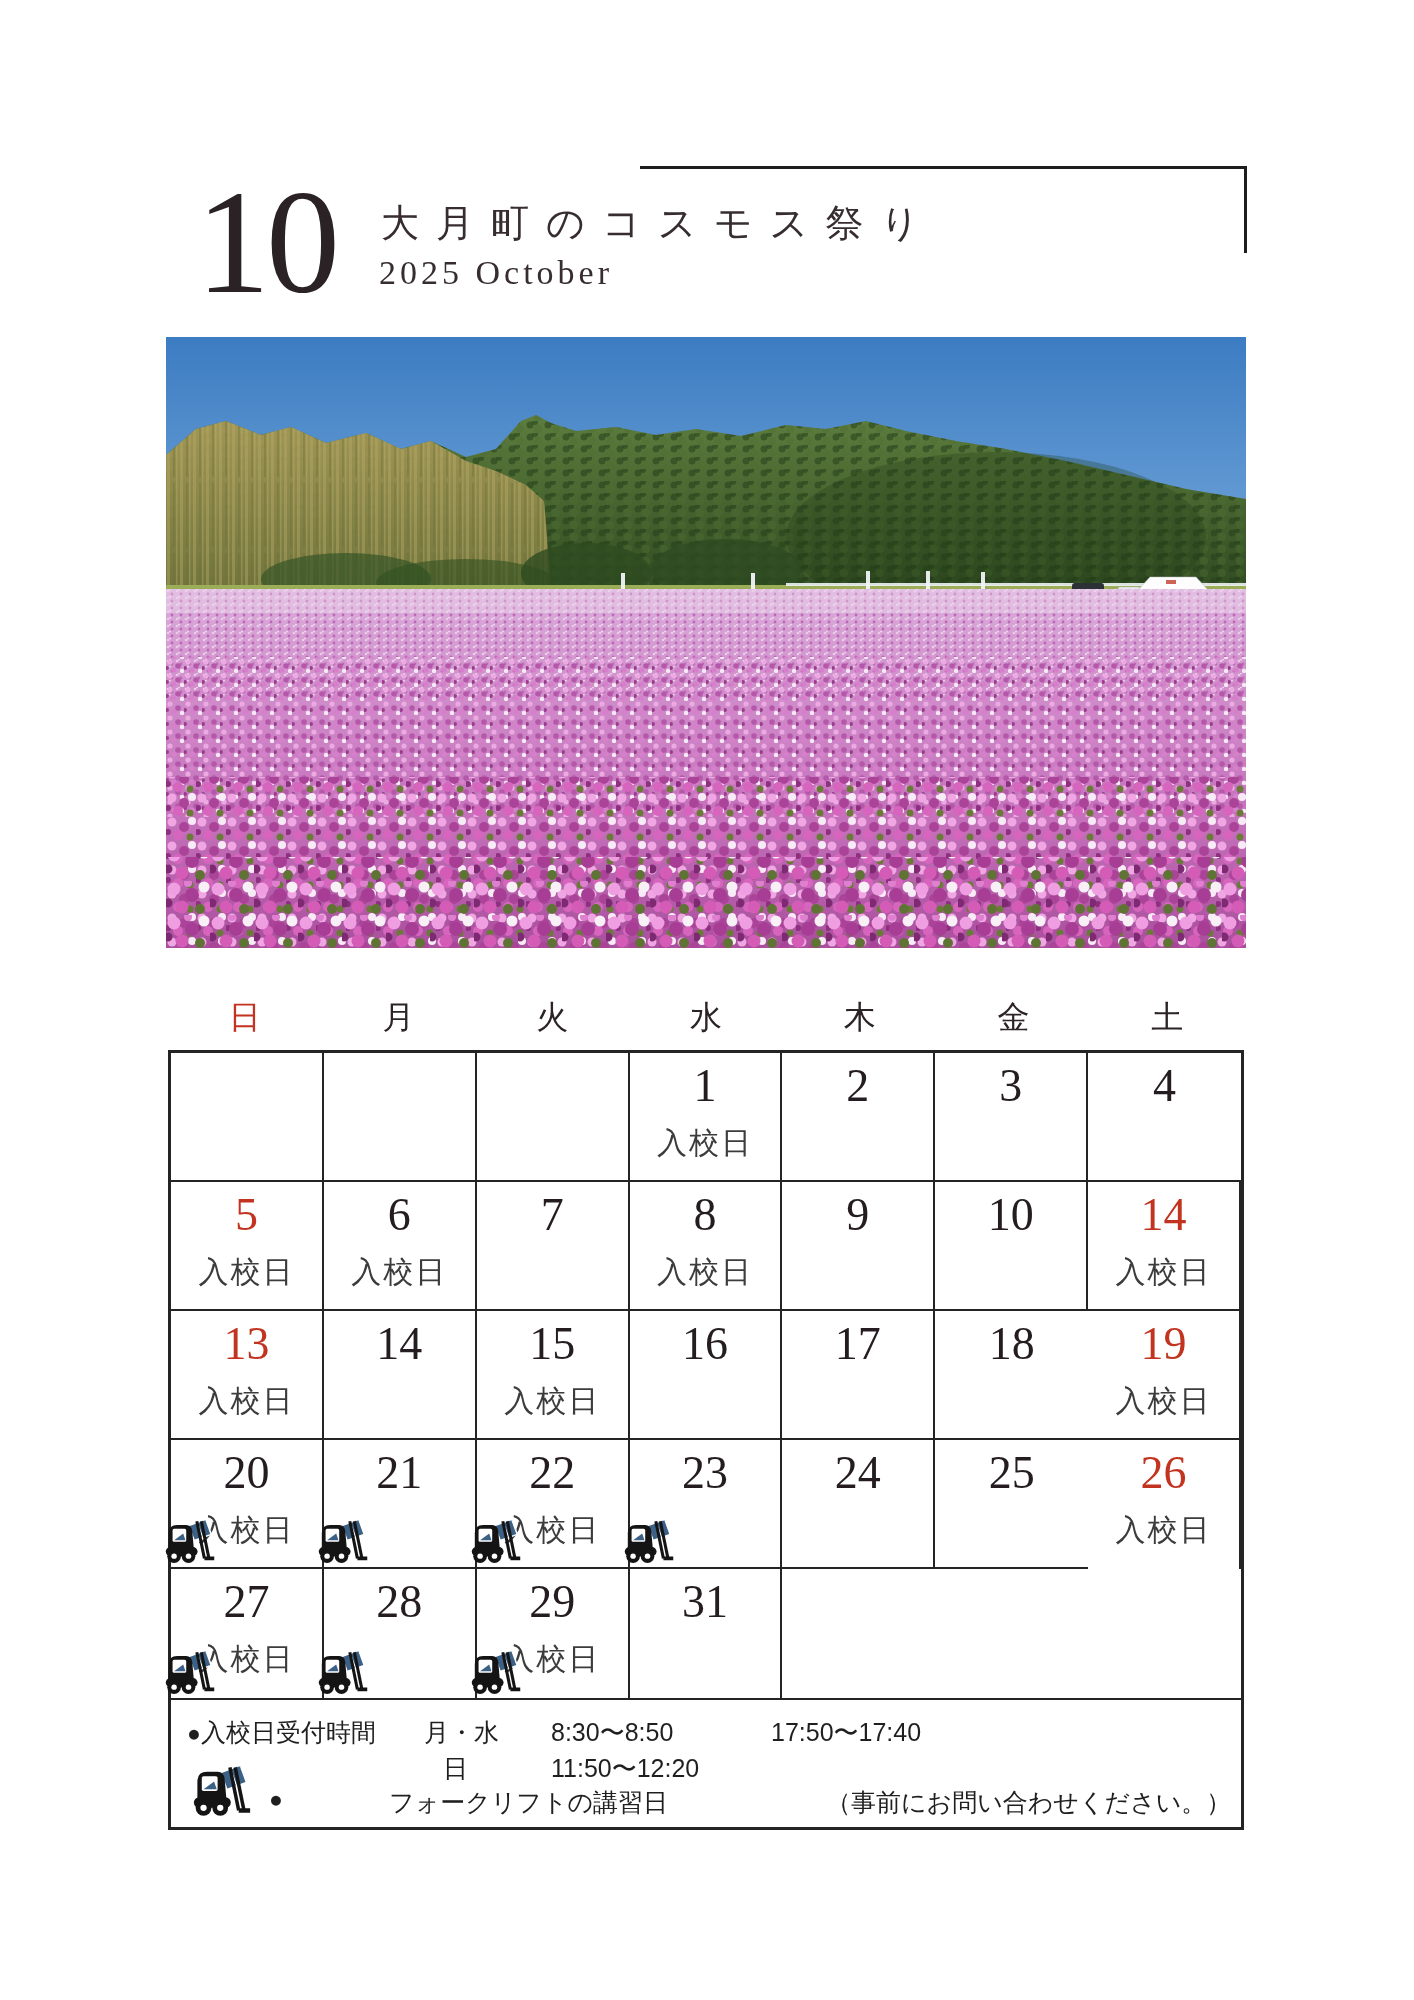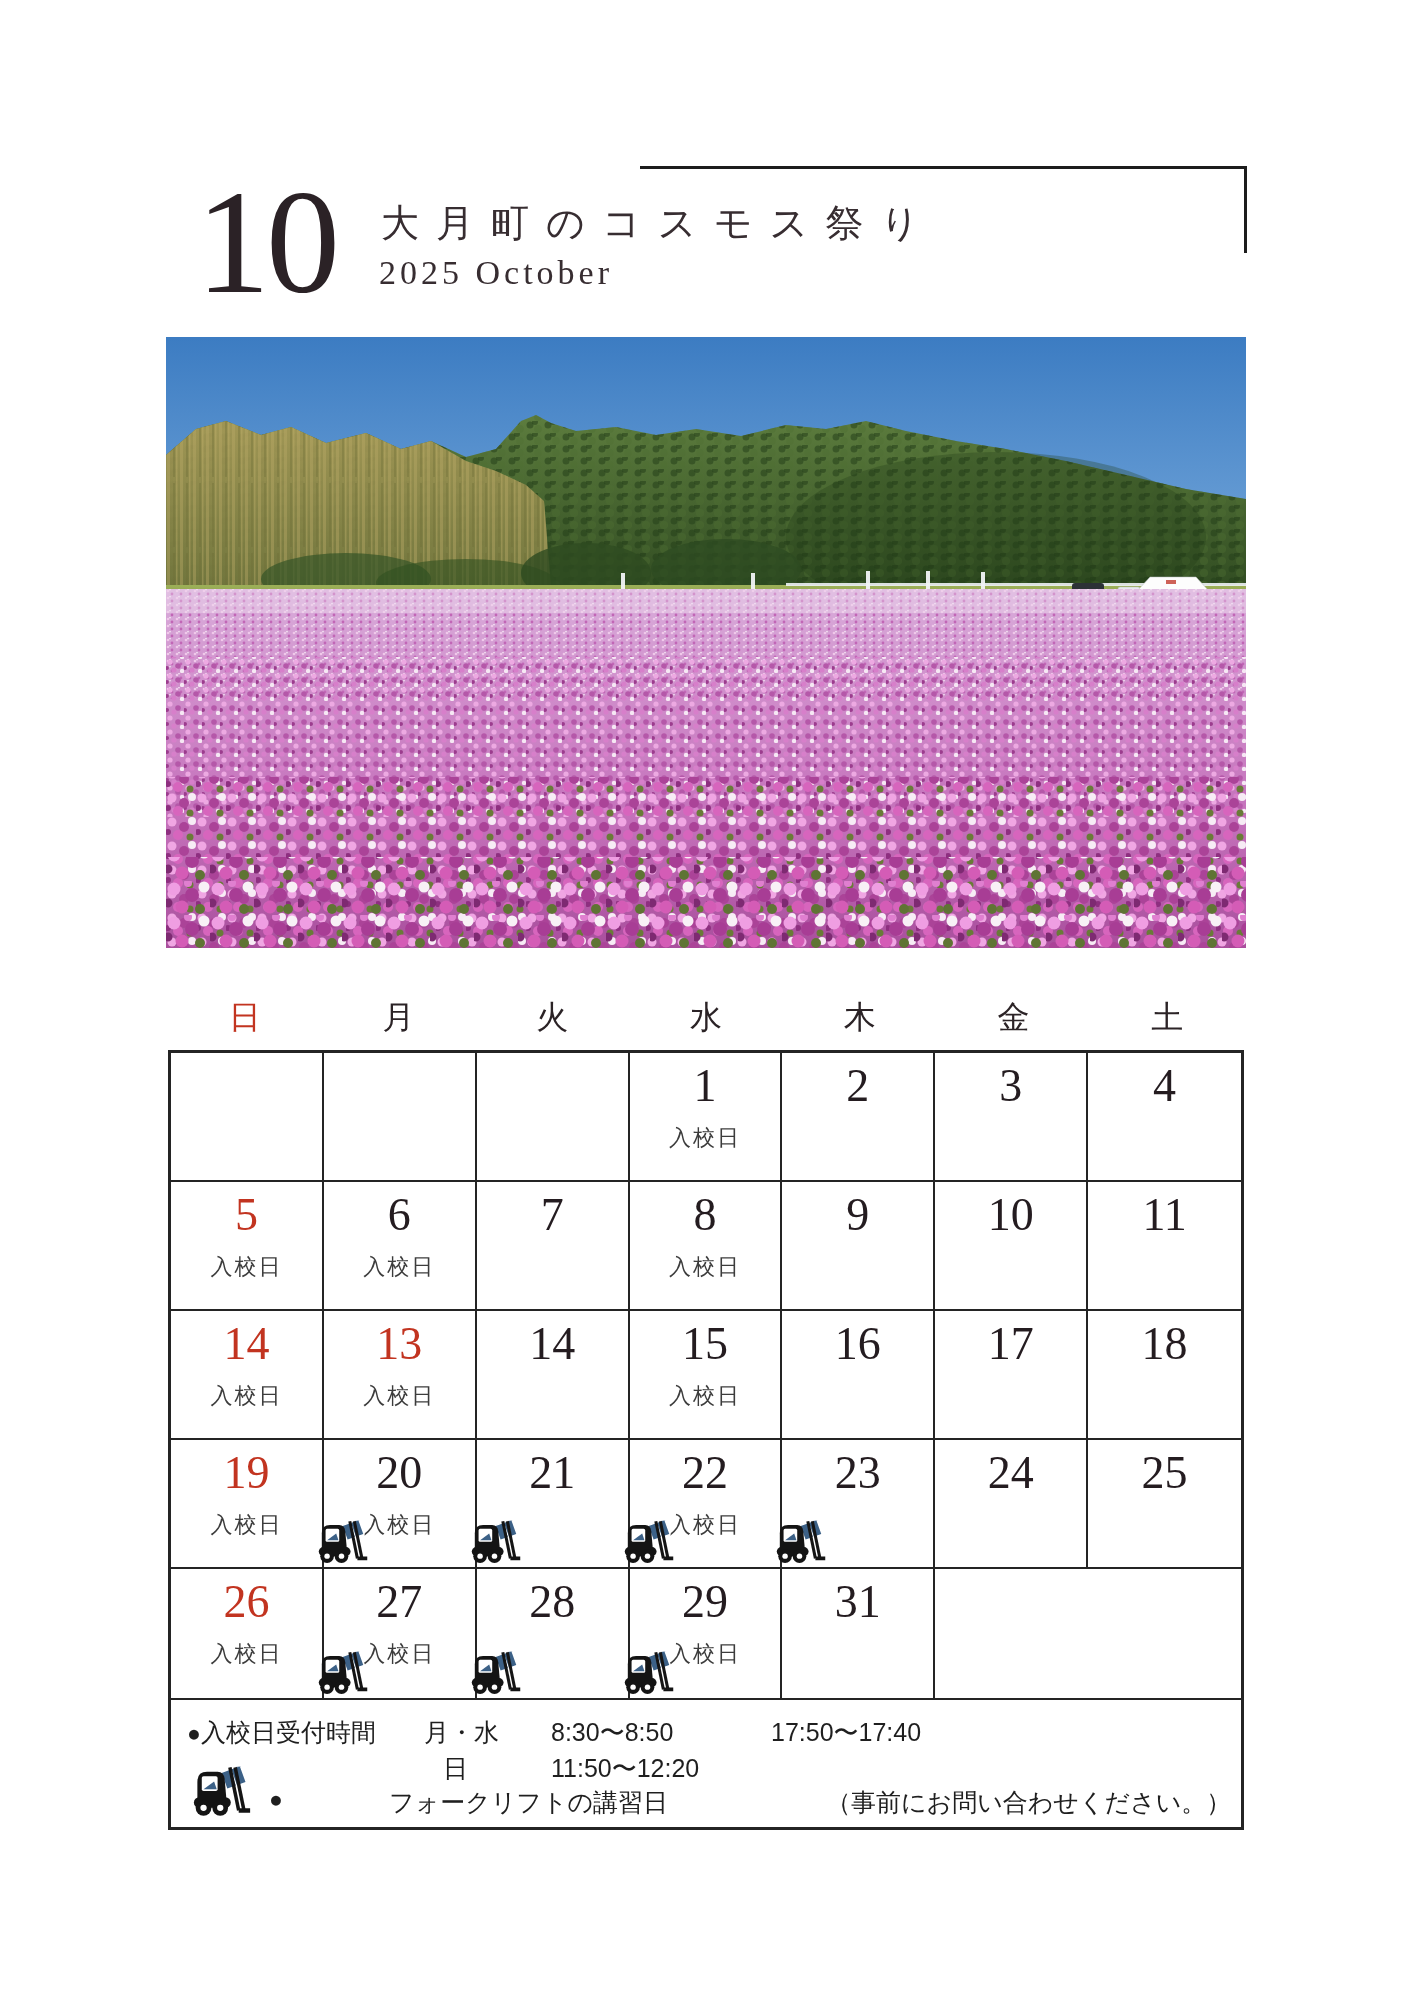--- a/index.html
+++ b/index.html
@@ -49,21 +49,21 @@
   }
   .cell{
     position:relative;border-right:2px solid #242424;border-bottom:2px solid #242424;
     text-align:center;box-sizing:border-box;
   }
   .cell.last-col{border-right:none;}
   .cell.last-row{border-bottom:none;}
   .day-num{margin-top:9px;font-size:46px;line-height:1.05;color:#241c20;}
   .day-num.red{color:var(--red,#c23420);}
   .nyuko{
-    margin-top:13px;font-size:22px;letter-spacing:2px;color:#3c3c3c;
+    margin-top:13px;font-size:30px;letter-spacing:2px;color:#3c3c3c;
     font-family:"Liberation Sans","DejaVu Sans",sans-serif;
   }
   svg.fork{position:absolute;left:-6px;bottom:2px;width:50px;height:45px;}
 
   
   #footer-box{
     left:168px;top:1698px;width:1076px;height:132px;
     border:3px solid #242424;border-top:2px solid #242424;box-sizing:border-box;
     font-family:"Liberation Sans","DejaVu Sans",sans-serif;
     font-size:25px;color:#1f1f1f;
@@ -259,23 +259,20 @@
     <div class="cell">
       <div class="day-num">8</div>
       <div class="nyuko">入校日</div>
     </div>
     <div class="cell">
       <div class="day-num">9</div>
     </div>
     <div class="cell">
       <div class="day-num">10</div>
     </div>
-    <div class="cell last-col">
-      <div class="day-num">11</div>
-    </div>
     <div class="cell">
       <div class="day-num red">14</div>
       <div class="nyuko">入校日</div>
     </div>
     <div class="cell">
       <div class="day-num red">13</div>
       <div class="nyuko">入校日</div>
     </div>
     <div class="cell">
       <div class="day-num">14</div>

